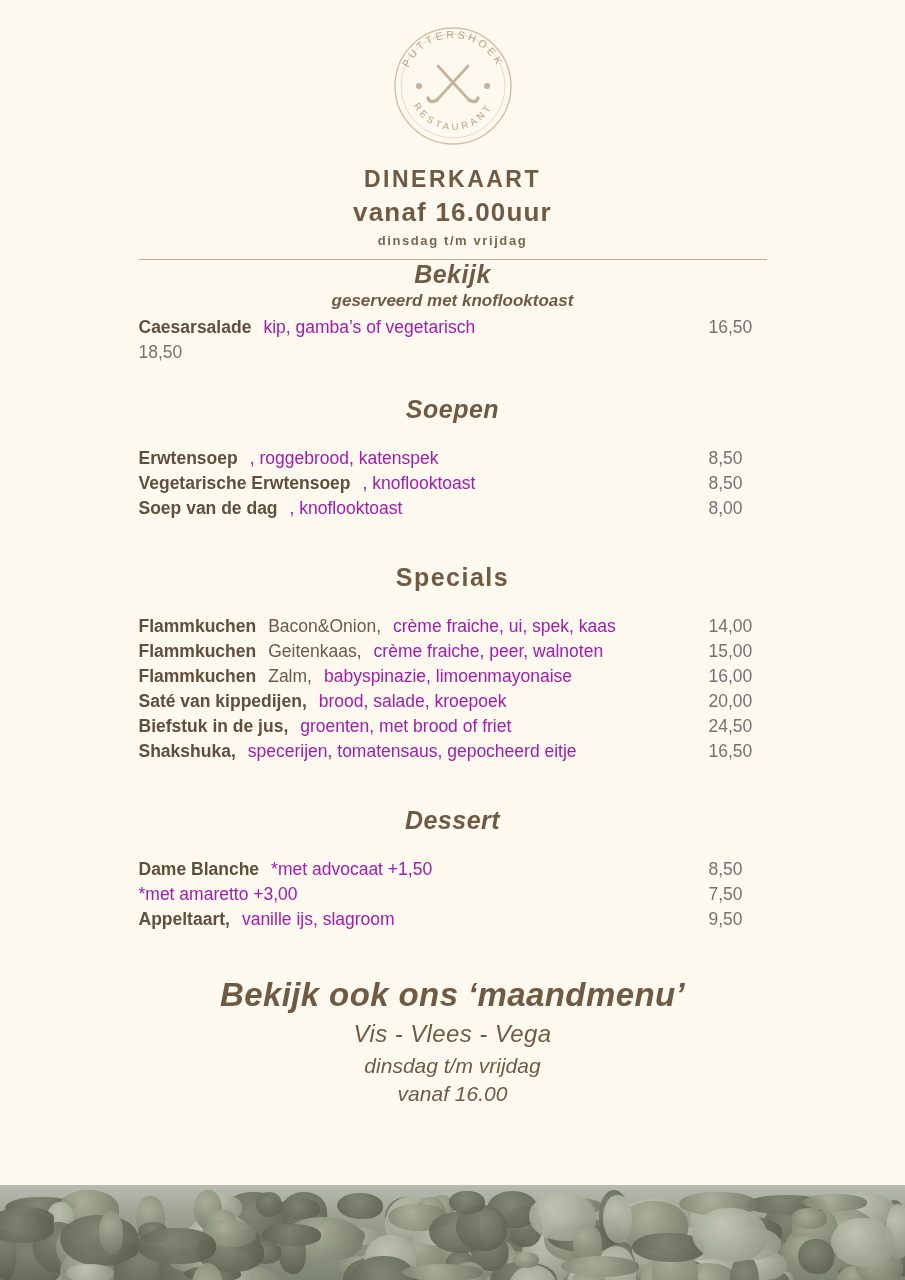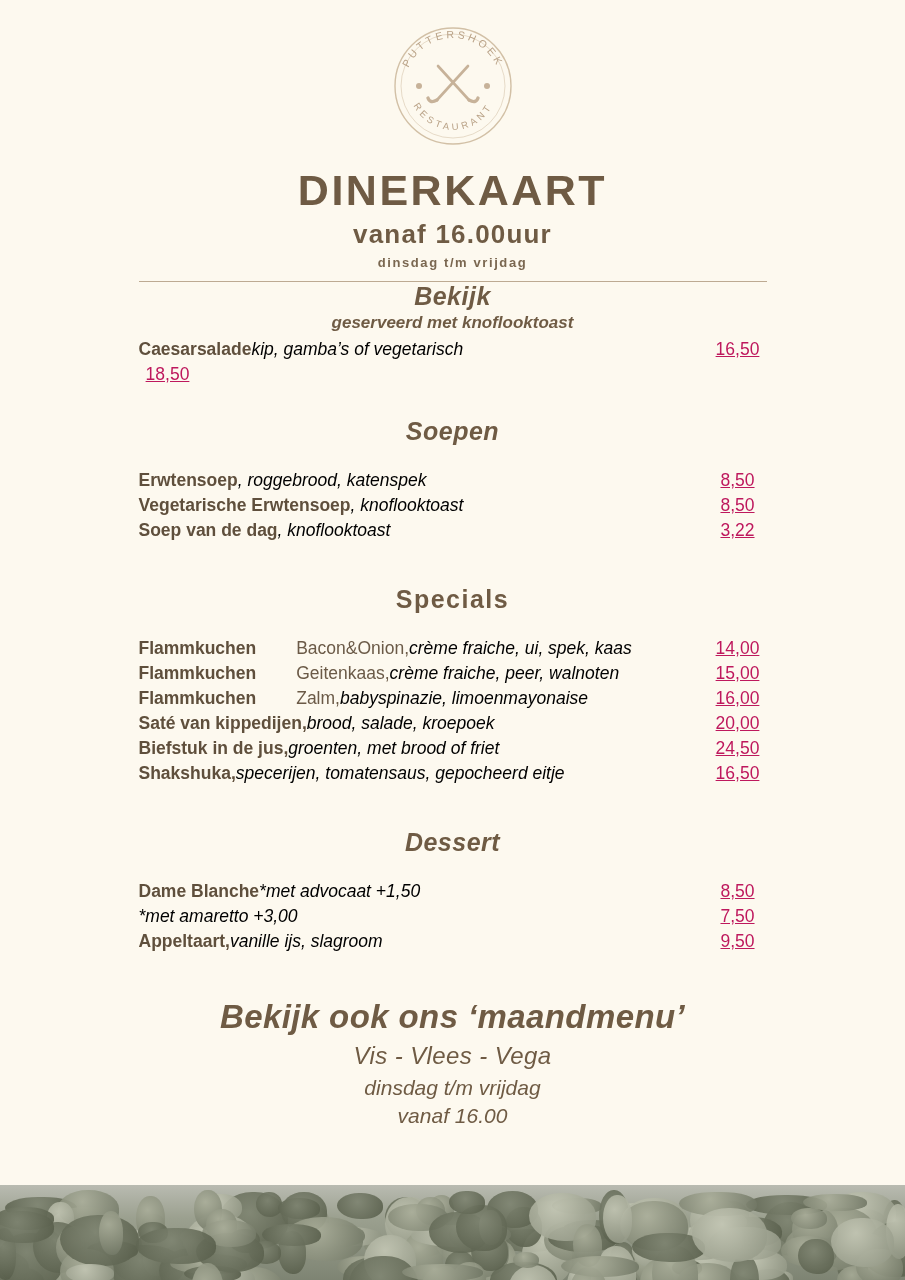--- a/index.html
+++ b/index.html
@@ -36,21 +36,21 @@
     position: relative;
   }
   .logo svg { display: block; }
 
   
   .header {
     text-align: center;
     margin-top: 10px;
   }
   .title {
-    font-size: 43px;
+    font-size: 23px;
     font-weight: bold;
     letter-spacing: 2.5px;
     color: #6f5b44;
   }
   .subtitle {
     font-size: 26px;
     font-weight: bold;
     letter-spacing: 1.2px;
     color: #6f5b44;
     margin-top: 4px;
@@ -105,41 +105,38 @@
     align-items: baseline;
     justify-content: space-between;
     font-size: 17.5px;
     line-height: 25px;
     color: #6b5a47;
     white-space: nowrap;
   }
   .item-left {
     display: flex;
     align-items: baseline;
-    gap: 0px;
+    gap: 12px;
   }
   .item-name {
     font-weight: bold;
     color: #5f4f3c;
   }
   .item-desc {
-    font-style: italic;
-    color: #000000;
+    color: #a21caf;
   }
   .item-desc-plain {
     font-style: normal;
     color: #6b5a47;
-    margin-left: 40px;
   }
   .item-price {
     font-size: 17.5px;
-    color: #be185d;
-    text-align: center;
+    color: #737373;
+    text-align: left;
     min-width: 58px;
-    text-decoration: underline;
   }
 
   .gap-sm { height: 18px; }
   .gap-md { height: 30px; }
   .gap-lg { height: 42px; }
 
   
   .footer-block {
     text-align: center;
     margin-top: 44px;
@@ -270,21 +267,21 @@
               <span class="item-name">Vegetarische Erwtensoep</span>
               <span class="item-desc">, knoflooktoast</span>
             </div>
             <div class="item-price">8,50</div>
           </div>
           <div class="item">
             <div class="item-left">
               <span class="item-name">Soep van de dag</span>
               <span class="item-desc">, knoflooktoast</span>
             </div>
-            <div class="item-price">3,22</div>
+            <div class="item-price">8,00</div>
           </div>
         </div>
       </div>
       <div class="gap-lg"></div>
       <div>
         <div class="section-title upright">Specials</div>
         <div class="gap-sm"></div>
         <div class="items">
           <div class="item">
             <div class="item-left">

